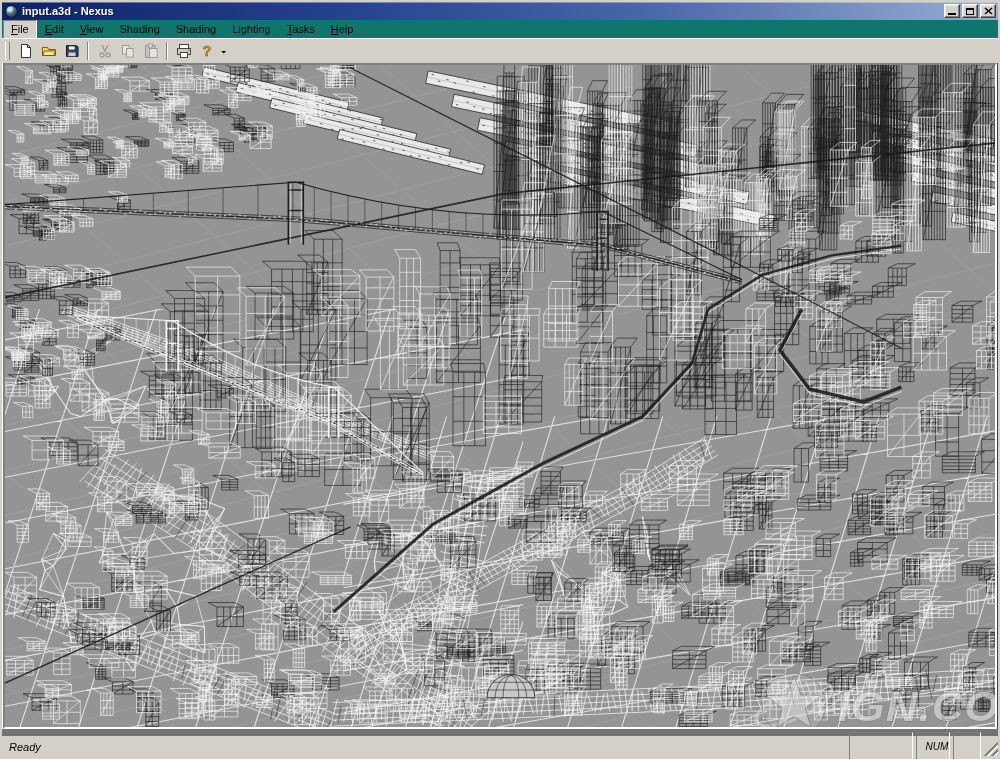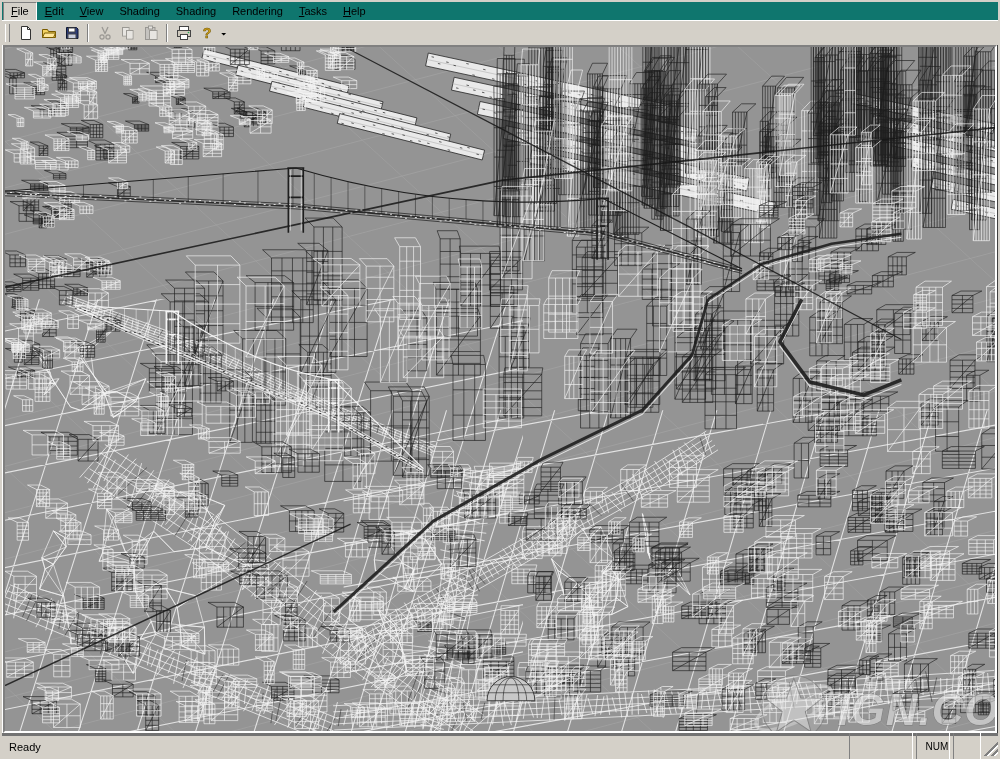--- a/index.html
+++ b/index.html
@@ -36,42 +36,59 @@
   .tb-btn{width:23px;height:22px;display:flex;align-items:center;justify-content:center;}
   .tb-btn.narrow{width:13px;}
   .tb-btn.disabled{filter:grayscale(1) brightness(1.25) opacity(.45);}
   .tb-sep{width:1px;height:18px;background:#808080;border-right:1px solid #fff;margin:0 4px;}
   
   .viewport{flex:1;margin:0 1px;border:2px solid;border-color:#808080 #fff #fff #808080;
             background:#949494;overflow:hidden;position:relative;}
   .viewport svg.scene{display:block;width:100%;height:100%;}
   
   .statusbar{height:19px;flex:0 0 19px;display:flex;align-items:center;background:#d4d0c8;
-             border-top:3px solid #737373;padding:1px 0;}
+             border-top:7px solid #737373;padding:1px 0;font-style:italic;}
   .status-msg{flex:1;padding-left:7px;}
   .sb-pane{height:29px;margin-left:3px;border:1px solid;border-color:#808080 #fff #fff #808080;
            display:flex;align-items:center;justify-content:center;font-size:10px;box-sizing:border-box;padding-left:8px;}
   .sp0{width:64px;} .sp1{width:34px;} .sp2{width:28px;}
   .resize-grip{width:15px;height:15px;margin-left:2px;align-self:flex-end;
                background:repeating-linear-gradient(-45deg,transparent 0 2px,#ffffff 2px 3px,#808080 3px 5px);
                clip-path:polygon(100% 0,100% 100%,0 100%);}
 </style>
 </head>
 <body>
 
 <div class="window">
 
+  <div class="titlebar">
+    <span class="app-icon"></span>
+    <span class="title-text">input.a3d - Nexus</span>
+    <span style="display:flex" id="win-controls">
+        <span class="winbtn">
+          <span class="g-min"></span>
+        </span>
+        <span class="winbtn">
+          <span class="g-max"></span>
+        </span>
+        <span class="winbtn">
+          <svg width="9" height="8" viewBox="0 0 9 8">
+            <path d="M1 1L8 7M8 1L1 7" stroke="#000" stroke-width="1.5"></path>
+          </svg>
+        </span>
+      </span>
+  </div>
 
   <div class="menubar" id="menu-bar">
       <div class="menu-item active"><u>F</u>ile</div>
       <div class="menu-item"><u>E</u>dit</div>
       <div class="menu-item"><u>V</u>iew</div>
       <div class="menu-item">Shading</div>
       <div class="menu-item">Shading</div>
-      <div class="menu-item">Rendering</div>
+      <div class="menu-item">Lighting</div>
       <div class="menu-item"><u>T</u>asks</div>
       <div class="menu-item"><u>H</u>elp</div>
     </div>
 
   <div class="toolbar" id="tool-bar">
     <span class="gripper"></span>
   <div class="tb-btn">
         <svg viewBox="0 0 16 16" width="16" height="16">
           <path d="M3.5 1.5h6l3 3v10h-9z" fill="#fff" stroke="#333"></path>
           <path d="M9.5 1.5v3h3" fill="none" stroke="#333"></path>

